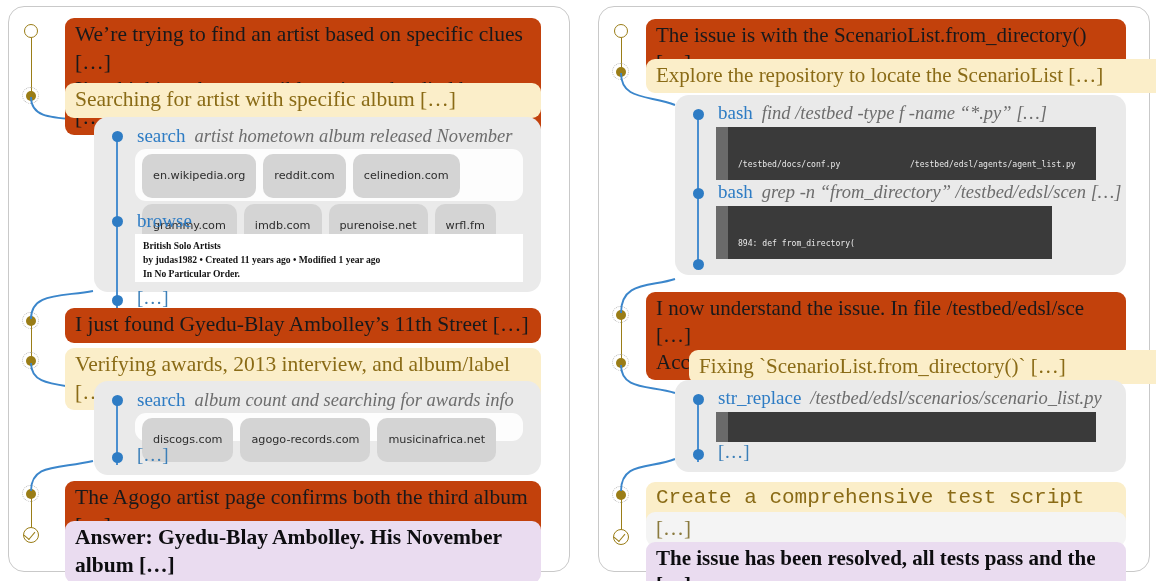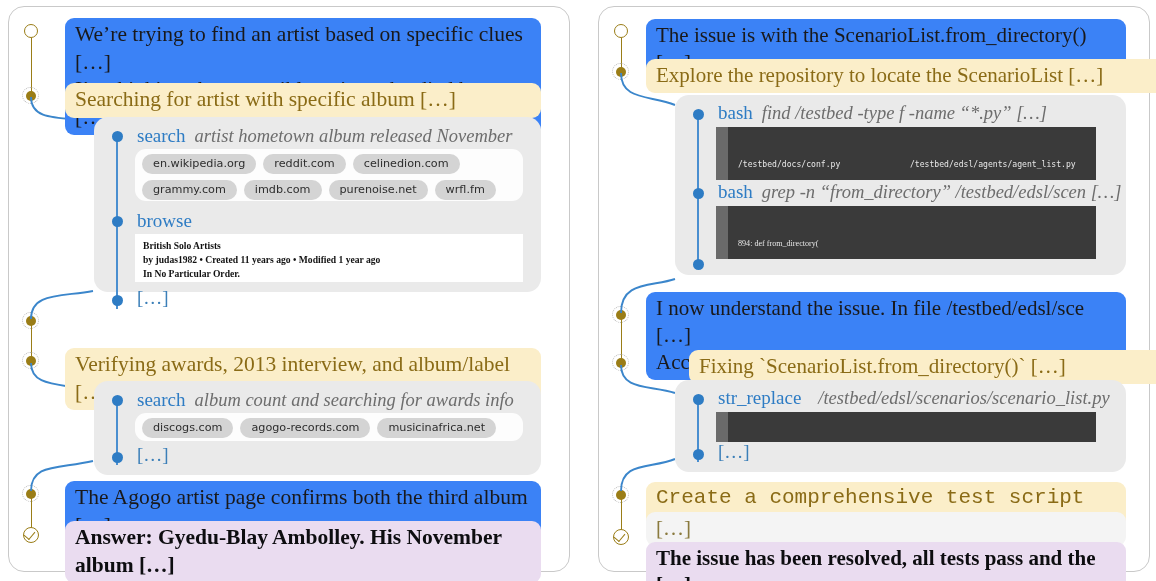--- a/index.html
+++ b/index.html
@@ -22,21 +22,21 @@
   .track{position:absolute;left:0;top:0;right:0;bottom:0;}
 
   
   .row{position:absolute;display:flex;align-items:flex-start;}
   .bubble{
     border-radius:9px;
     padding:3px 10px 4px 10px;
     box-sizing:border-box;
     line-height:1.28;
   }
-  .bubble.plain{background:#3b82f6;color:#19191b;}
+  .bubble.plain{background:#c2410c;color:#19191b;}
   .bubble.highlight{background:#fbeec9;color:#8a6b16;}
   .bubble.answer{background:#eadcf0;color:#0d0d10;font-weight:bold;}
   .bubble.faint{background:#f4f4f4;color:#8a7a3e;}
 
   .t22{font-size:21.5px;}
   .t21{font-size:21px;}
 
   
   .node{position:absolute;width:17px;height:17px;box-sizing:border-box;}
   .node .dot{
@@ -77,21 +77,21 @@
   .tool-more{color:#3b7fb8;font-size:19px;}
 
   
   .chipbox{
     position:absolute;background:#fdfdfd;border-radius:11px;box-sizing:border-box;
     padding:5px 7px;display:flex;flex-wrap:wrap;gap:6px 7px;align-content:flex-start;
   }
   .chip{
     background:#d4d4d4;color:#2d2d2d;border-radius:10px;
     font-family:"DejaVu Sans",sans-serif;font-size:11.2px;
-    padding:3px 11px;line-height:1.25;white-space:nowrap;
+    padding:15px 11px;line-height:1.25;white-space:nowrap;
   }
 
   
   .browsebox{
     position:absolute;background:#fff;box-sizing:border-box;
     padding:5px 8px;font-family:"Liberation Serif",serif;color:#111;
   }
   .browsebox .bt{font-weight:bold;font-size:9.6px;line-height:1.45;}
   .browsebox .bl{font-size:9.6px;line-height:1.45;font-weight:bold;}
 
@@ -198,20 +198,23 @@
         <div class="browsebox" style="left:41px;top:117px;width:388px;height:48px;">
           <div class="bt">British Solo Artists</div>
           <div class="bl">by judas1982 • Created 11 years ago • Modified 1 year ago</div>
           <div class="bl">In No Particular Order.</div>
         </div>
 
         <div class="bdot" style="left:17.5px;top:178px;"></div>
         <div class="toolline tool-more" style="left:43px;top:170px;">[…]</div>
       </div>
 
+      <div class="row" style="left:56px;top:301px;">
+        <div class="bubble plain t22" style="width:476px;">I just found Gyedu-Blay Ambolley’s 11th Street […]</div>
+      </div>
 
       <div class="row" style="left:56px;top:341px;">
         <div class="bubble highlight t22" style="width:476px;">Verifying awards, 2013 interview, and album/label […]</div>
       </div>
 
       <div class="toolcard" style="left:85px;top:374px;width:447px;height:94px;">
         <div class="bspine" style="left:22px;top:20px;height:64px;"></div>
         <div class="bdot" style="left:17.5px;top:14px;"></div>
         <div class="toolline" style="left:43px;top:8px;">
           <span class="tool-name">search</span>
@@ -304,21 +307,21 @@
           
           
         </div>
 
         <div class="bdot" style="left:17.5px;top:93px;"></div>
         <div class="toolline" style="left:43px;top:86px;">
           <span class="tool-name">bash</span>
           <span class="tool-arg">grep -n “from_directory” /testbed/edsl/scen […]</span>
         </div>
 
-        <div class="term" style="left:41px;top:111px;width:380px;height:53px;font-family:Liberation Serif, serif;">
+        <div class="term" style="left:41px;top:111px;width:336px;height:53px;">
           <div>894: def from_directory(</div>
           
           
           
         </div>
 
         <div class="bdot" style="left:17.5px;top:164px;"></div>
       </div>
 
       <div class="row" style="left:47px;top:285px;">
@@ -328,21 +331,21 @@
         </div>
       </div>
 
       <div class="row" style="left:47px;top:343px;padding-left:43px;">
         <div class="bubble highlight t21" style="width:480px;">Fixing `ScenarioList.from_directory()` […]</div>
       </div>
 
       <div class="toolcard" style="left:76px;top:373px;width:451px;height:92px;">
         <div class="bspine" style="left:22px;top:20px;height:62px;"></div>
         <div class="bdot" style="left:17.5px;top:14px;"></div>
-        <div class="toolline" style="left:43px;top:7px;gap:8px;">
+        <div class="toolline" style="left:43px;top:7px;">
           <span class="tool-name">str_replace</span>
           <span class="tool-arg">/testbed/edsl/scenarios/scenario_list.py</span>
         </div>
         <div class="term" style="left:41px;top:32px;width:380px;height:30px;font-size:8px;">
           
           
         </div>
         <div class="bdot" style="left:17.5px;top:69px;"></div>
         <div class="toolline tool-more" style="left:43px;top:61px;">[…]</div>
       </div>

